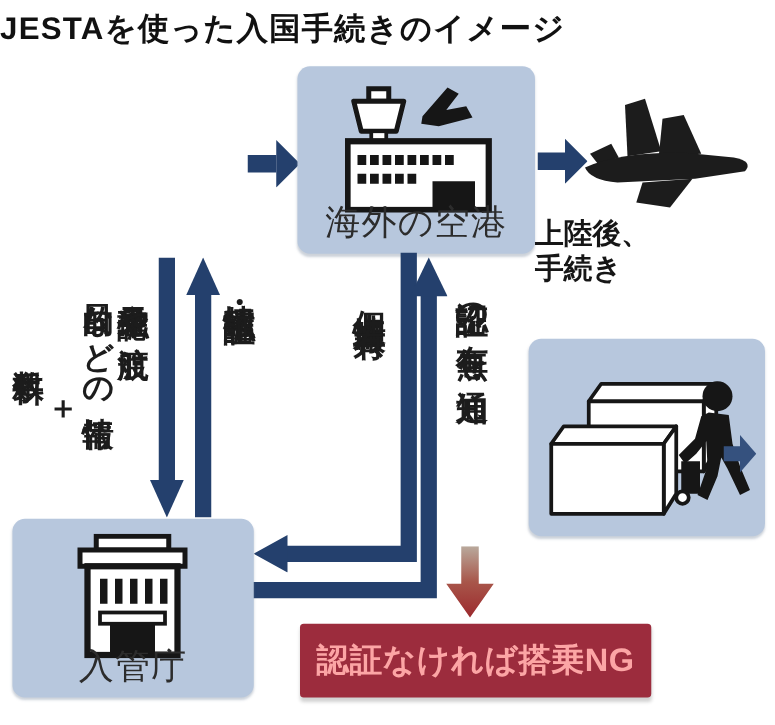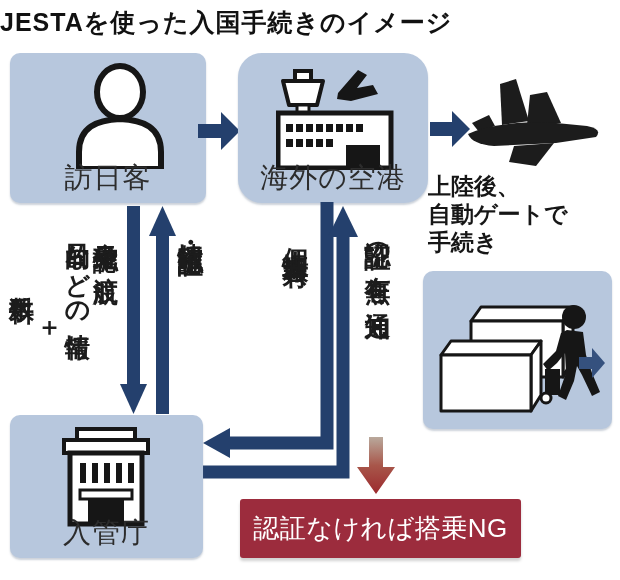--- a/index.html
+++ b/index.html
@@ -9,21 +9,21 @@
   }
   .title{
     position:absolute;top:6px;left:0;width:620px;margin:0;text-align:left;
     font-size:25px;font-weight:700;letter-spacing:1px;color:#111;
   }
   .panel{
     position:absolute;background:#b7c7dd;border-radius:10px;
     box-shadow:0 2px 2px rgba(110,125,150,0.35);
   }
   .box-visitor{left:10px;top:53px;width:196px;height:150px;}
-  .box-airport{left:238px;top:53px;width:190px;height:150px;border-radius:24px;}
+  .box-airport{left:238px;top:53px;width:190px;height:150px;}
   .box-immigration{left:10px;top:415px;width:193px;height:143px;}
   .box-gate{left:423px;top:271px;width:189px;height:158px;}
   .panel-label{
     position:absolute;bottom:6px;left:0;width:100%;text-align:center;
     font-size:28px;font-weight:500;color:#2c2c2c;letter-spacing:1px;
   }
   .abs{position:absolute;}
   .note{
     position:absolute;left:428px;top:172px;width:186px;text-align:left;
     font-size:23px;line-height:28px;font-weight:700;color:#161616;
@@ -38,38 +38,31 @@
     position:absolute;left:8px;top:224px;height:196px;writing-mode:vertical-rl;
     font-size:25px;font-weight:600;color:#1c1c1c;
   }
   .vgroup .vcol{line-height:28px;letter-spacing:1px;}
   .vgroup .plus{padding-top:82px;}
   .vgroup .fee{padding-top:52px;}
   .alert{
     position:absolute;left:240px;top:499px;width:281px;height:59px;background:#9c2c3d;
     border-radius:3px;box-shadow:0 3px 3px rgba(0,0,0,0.18);
     display:flex;align-items:center;justify-content:center;
-    color:#ffffff;font-size:26px;font-weight:400;letter-spacing:0.5px;
+    color:#fca5a5;font-size:26px;font-weight:700;letter-spacing:0.5px;
   }
   svg{display:block;}
 </style>
 </head>
 <body>
 
 <div id="canvas">
 
   <h1 class="title">JESTAを使った入国手続きのイメージ</h1>
 
-  <div class="panel box-visitor">
-    <svg class="abs" style="left:62px;top:10px" width="96" height="106" viewBox="0 0 96 106">
-      <path d="M7,106 L7,89 C7,64 25,57 48,56 C71,57 89,64 89,89 L89,106 Z" fill="#ffffff" stroke="#161616" stroke-width="6" stroke-linejoin="round"></path>
-      <ellipse cx="48" cy="29" rx="23" ry="26" fill="#ffffff" stroke="#161616" stroke-width="6"></ellipse>
-    </svg>
-    <div class="panel-label">訪日客</div>
-  </div>
 
   <svg class="abs" style="left:198px;top:112px" width="42" height="38" viewBox="0 0 42 38">
     <rect x="0" y="12" width="23" height="14" fill="#24406d"></rect>
     <polygon points="23,0 42,19 23,38" fill="#24406d"></polygon>
   </svg>
 
   <div class="panel box-airport">
     <svg class="abs" style="left:38px;top:9px" width="120" height="108" viewBox="0 0 120 108">
 
       <path d="M62,31 L82,8 L91,13 L81,26 L97,23 L102,32 L75,39 L61,37 Z" fill="#161616"></path>
@@ -109,21 +102,20 @@
       <path d="M34,8 L50,3 L63,45 L36,49 Z"></path>
       <path d="M64,19 L81,16 L95,47 L61,49 Z"></path>
       <path d="M6,47 L23,39 L29,50 L13,56 Z"></path>
       <path d="M2,58 Q28,46 80,46 L121,50 Q137,53 130,61 L90,67 L28,70 Q6,68 2,58 Z"></path>
       <path d="M48,70 L88,67 L70,90 L43,86 Z"></path>
     </g>
   </svg>
 
   <div class="note">
     <div>上陸後、</div>
-    <div>自動ゲートで</div>
     <div>手続き</div>
   </div>
 
   <div class="vgroup">
     <div class="vcol">身元確認や渡航</div>
     <div class="vcol">目的などの情報</div>
     <div class="vcol plus">＋</div>
     <div class="vcol fee">手数料</div>
   </div>
 

